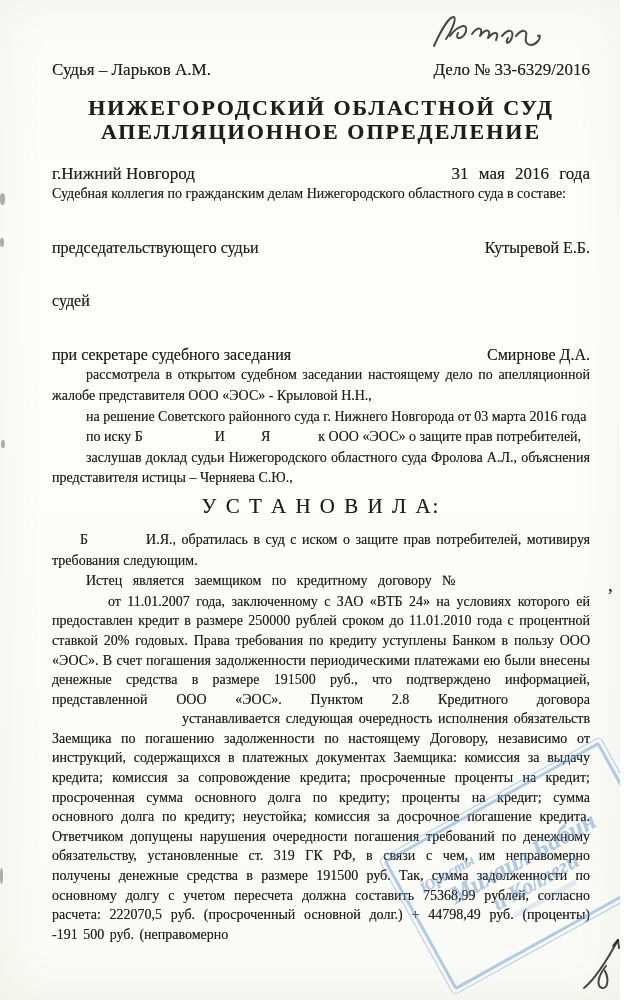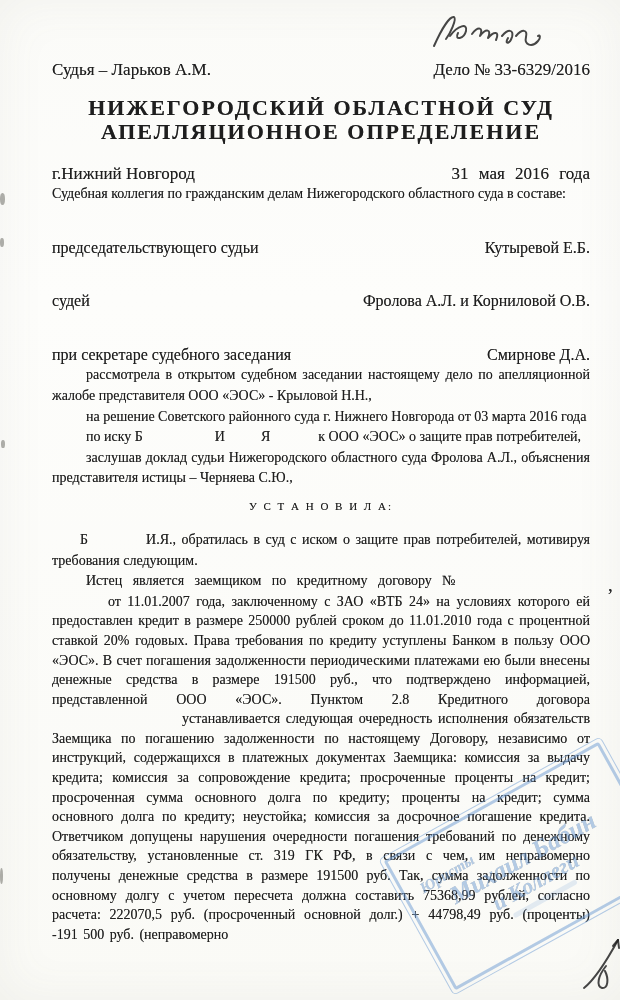--- a/index.html
+++ b/index.html
@@ -46,21 +46,21 @@
   }
   .no-indent { text-indent: 0; }
   .panel-row { font-size: 16px; line-height: 20.6px; margin-top: 33px; }
   .gap { display: inline-block; height: 1px; }
   .g72 { width: 72px; }
   .g36 { width: 36px; }
   .g48 { width: 48px; }
   .g58 { width: 58px; }
   .ustanovila {
     text-align: center;
-    font-size: 11px;
+    font-size: 21px;
     letter-spacing: 2px;
     line-height: 21px;
     margin: 7px 0 13px 0;
   }
   .claimant-indent { text-indent: 28px; }
   .loan-intro { word-spacing: 7px; font-family: Liberation Serif, serif; }
   .loan-details {
     text-indent: 56px;
     text-align-last: justify;
     line-height: 19.6px;
@@ -187,21 +187,20 @@
     </div>
 
     <p class="para no-indent">Судебная коллегия по гражданским делам Нижегородского областного суда в составе:</p>
 
     <div class="row panel-row">
       <span>председательствующего судьи</span>
       <span>Кутыревой Е.Б.</span>
     </div>
     <div class="row panel-row">
       <span>судей</span>
-      <span>Фролова А.Л. и Корниловой О.В.</span>
     </div>
     <div class="row panel-row">
       <span>при секретаре судебного заседания</span>
       <span>Смирнове Д.А.</span>
     </div>
 
     <p class="para">рассмотрела в открытом судебном заседании настоящему дело по апелляционной жалобе представителя ООО «ЭОС» - Крыловой Н.Н.,</p>
     <p class="para">на решение Советского районного суда г. Нижнего Новгорода от 03 марта 2016 года</p>
     <p class="para"><span>по иску Б</span><span class="gap g72"></span><span>И</span><span class="gap g36"></span><span>Я</span><span class="gap g48"></span><span>к ООО «ЭОС» о защите прав потребителей,</span></p>
     <p class="para">заслушав доклад судьи Нижегородского областного суда Фролова А.Л., объяснения представителя истицы – Черняева С.Ю.,</p>

